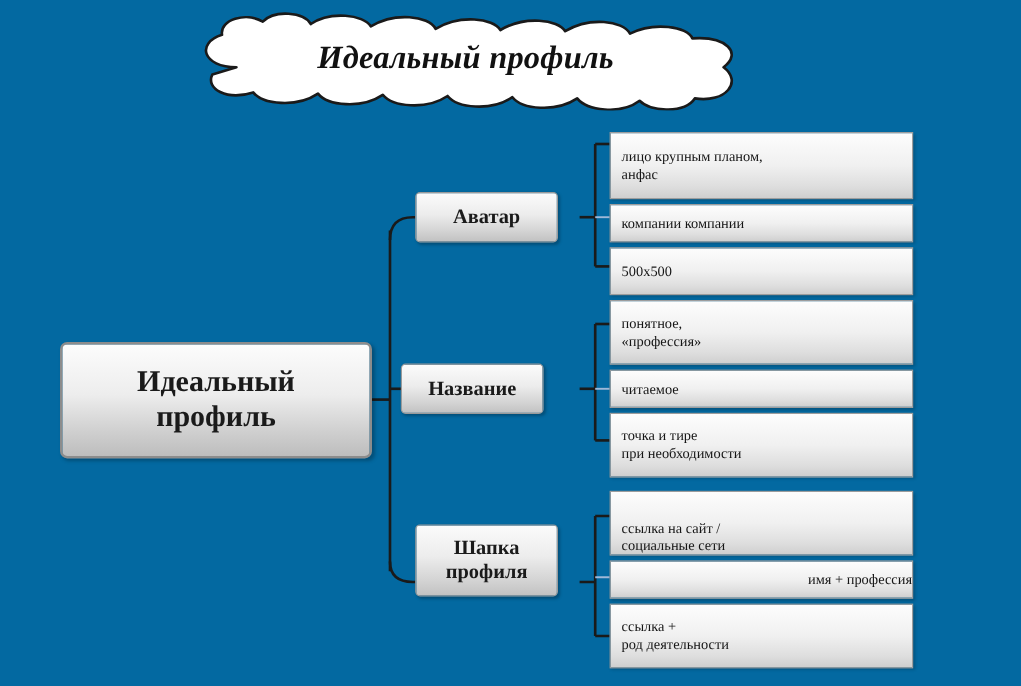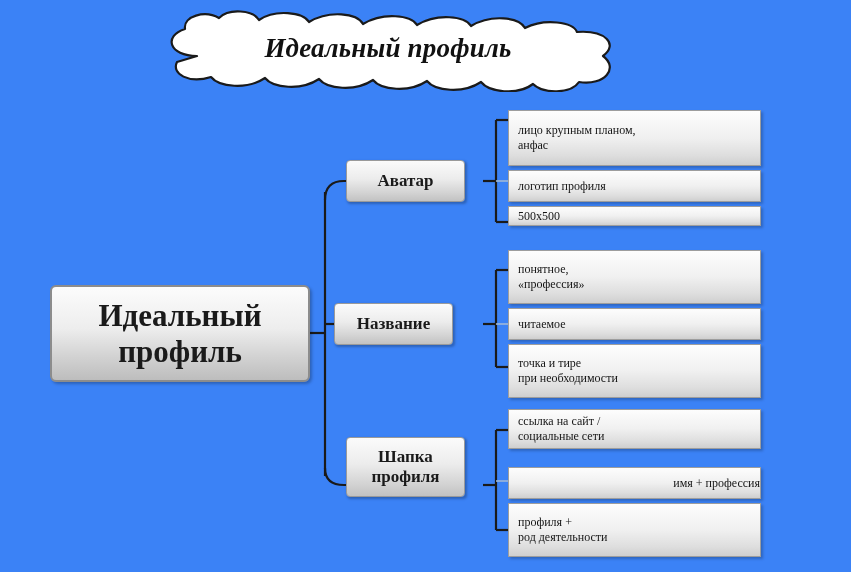--- a/index.html
+++ b/index.html
@@ -4,21 +4,21 @@
 <style>
   html, body {
     margin: 0;
     padding: 0;
     background: #ffffff;
   }
   #canvas {
     position: relative;
     width: 851px;
     height: 572px;
-    background: #3b82f6;
+    background: #0369a1;
     overflow: hidden;
     font-family: "Liberation Serif", serif;
   }
 
   
   .cloud-wrap {
     position: absolute;
     left: 133px;
     top: 10px;
     width: 510px;
@@ -59,21 +59,21 @@
     border-radius: 6px;
     background: linear-gradient(to bottom, #fcfcfc 0%, #ededed 45%, #d2d2d2 75%, #bdbdbd 100%);
     box-shadow: 2px 2px 3px rgba(0,0,0,0.25);
     display: flex;
     align-items: center;
     justify-content: center;
     box-sizing: border-box;
   }
   .root-box .label {
     font-family: "Liberation Serif", serif;
-    font-size: 31px;
+    font-size: 25px;
     font-weight: bold;
     color: #1a1a1a;
     text-align: center;
     line-height: 1.15;
     white-space: pre-line;
   }
 
   
   .mid-box {
     position: absolute;
@@ -199,23 +199,23 @@
 
   <div class="mid-box" style="left:346px; top:160px;">
     <div class="label">Аватар</div>
   </div>
 
   <div class="leaf-box" style="left:508px; top:110px; height:56px;">
     <div class="label">лицо крупным планом,
 анфас</div>
   </div>
   <div class="leaf-box" style="left:508px; top:170px; height:32px;">
-    <div class="label">логотип профиля</div>
-  </div>
-  <div class="leaf-box" style="left:508px; top:206px; height:20px;">
+    <div class="label">компании компании</div>
+  </div>
+  <div class="leaf-box" style="left:508px; top:206px; height:40px;">
     <div class="label">500x500</div>
   </div>
 
   <div class="mid-box" style="left:334px; top:303px;">
     <div class="label">Название</div>
   </div>
 
   <div class="leaf-box" style="left:508px; top:250px; height:54px;">
     <div class="label">понятное,
 «профессия»</div>
@@ -226,25 +226,25 @@
   <div class="leaf-box" style="left:508px; top:344px; height:54px;">
     <div class="label">точка и тире
 при необходимости</div>
   </div>
 
   <div class="mid-box tall" style="left:346px; top:437px;">
     <div class="label">Шапка
 профиля</div>
   </div>
 
-  <div class="leaf-box" style="left:508px; top:409px; height:40px;">
+  <div class="leaf-box" style="left:508px; top:409px; height:54px;align-items:flex-end;">
     <div class="label">ссылка на сайт /
 социальные сети</div>
   </div>
   <div class="leaf-box" style="left:508px; top:467px; height:32px;justify-content:flex-end;">
     <div class="label">имя + профессия</div>
   </div>
   <div class="leaf-box" style="left:508px; top:503px; height:54px;">
-    <div class="label">профиля +
+    <div class="label">ссылка +
 род деятельности</div>
   </div>
 
 </div>
 
 </body></html>

